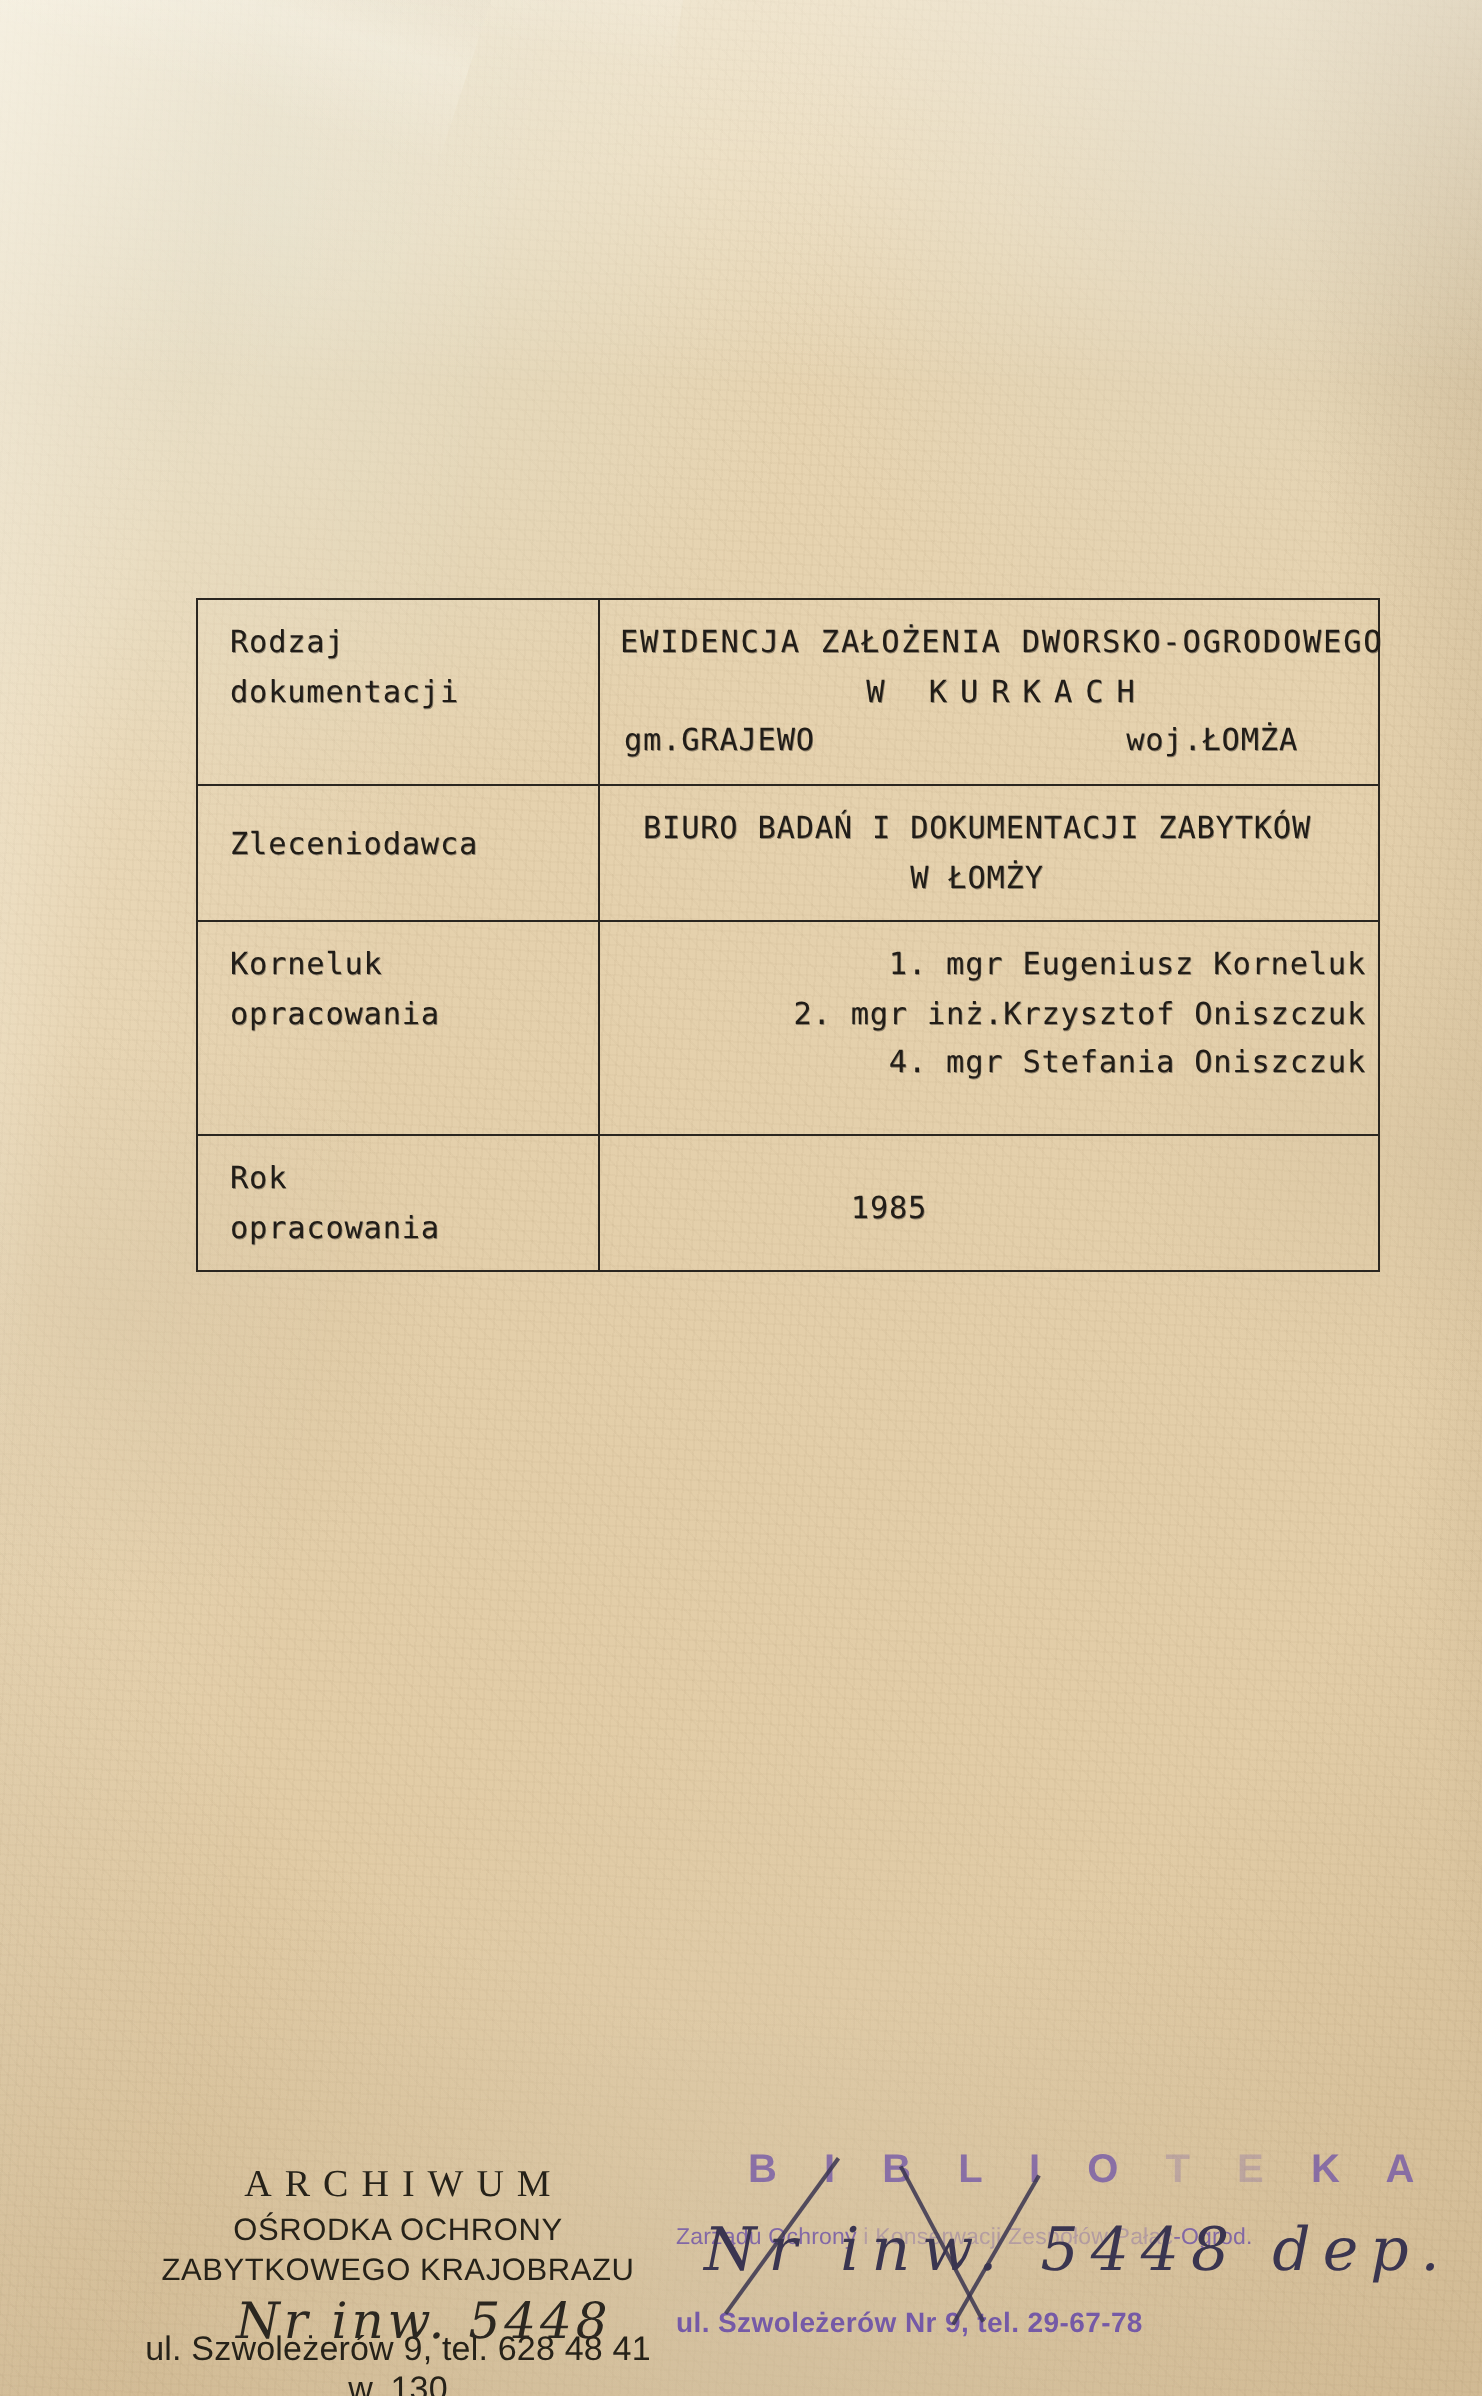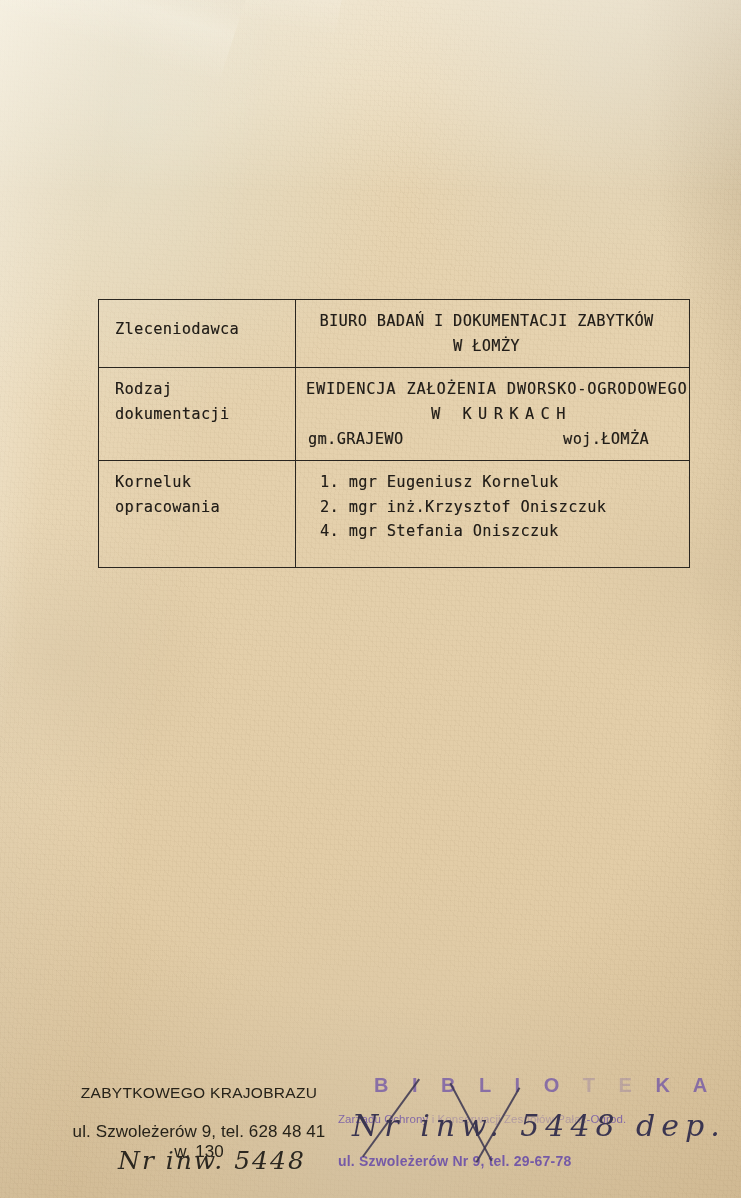--- a/index.html
+++ b/index.html
@@ -68,21 +68,21 @@
   .lbl {
     padding: 9px 0 9px 16px;
     line-height: 1.62;
     white-space: nowrap;
   }
   .val {
     padding: 9px 6px 9px 10px;
     line-height: 1.62;
   }
   .val-center { text-align: center; }
-  .authors { padding-left: 24px; }
+  .authors { padding-left: 24px; text-align: right; }
   .authors div { white-space: nowrap; }
   .overflow-title {
     white-space: nowrap;
     position: relative;
     z-index: 3;
     letter-spacing: 0.9px;
   }
   .spaced { letter-spacing: 6.5px; }
   .split-line {
     display: flex;
@@ -192,74 +192,87 @@
 <div id="page">
 
   <div id="paper-shading"></div>
   <div class="crease" style="left:-10px; top:10px; width:150px; height:240px; transform:rotate(-72deg); transform-origin:left top; opacity:.5;"></div>
   <div class="crease" style="left:40px; top:-20px; width:110px; height:300px; transform:rotate(-79deg); transform-origin:left top; opacity:.35;"></div>
 
   <table id="record-table">
 
     <tbody>
         <tr>
-      <td>
-        <div class="lbl ink" style="padding-top:17px;padding-bottom:17px;">Zleceniodawca</div>
-      </td>
-      <td colspan="2">
-        <div class="val ink val-center" style="padding-right:22px;">
-          <div>BIURO BADAŃ I DOKUMENTACJI ZABYTKÓW</div>
-          <div>W ŁOMŻY</div>
-        </div>
-      </td>
-    </tr>
-
-    <tr>
       <td style="width:200px;">
         <div class="lbl ink">
           <div>Rodzaj</div>
           <div>dokumentacji</div>
         </div>
       </td>
       <td colspan="2">
         <div class="val ink">
           <div class="overflow-title">EWIDENCJA ZAŁOŻENIA DWORSKO-OGRODOWEGO</div>
           <div class="val-center spaced" style="padding-left:14px;">W KURKACH</div>
           <div class="split-line">
             <span>gm.GRAJEWO</span>
             <span>woj.ŁOMŻA</span>
           </div>
         </div>
       </td>
     </tr>
 
     <tr>
       <td>
+        <div class="lbl ink" style="padding-top:17px;padding-bottom:17px;">Zleceniodawca</div>
+      </td>
+      <td colspan="2">
+        <div class="val ink val-center" style="padding-right:22px;">
+          <div>BIURO BADAŃ I DOKUMENTACJI ZABYTKÓW</div>
+          <div>W ŁOMŻY</div>
+        </div>
+      </td>
+    </tr>
+
+    <tr>
+      <td>
         <div class="lbl ink">
           <div>Korneluk</div>
           <div>opracowania</div>
         </div>
       </td>
       <td colspan="2">
         <div class="val ink authors">
           <div>1. mgr Eugeniusz Korneluk</div>
           <div>2. mgr inż.Krzysztof Oniszczuk</div>
           <div>4. mgr Stefania Oniszczuk</div>
           <div style="height:14px;">&nbsp;</div>
         </div>
       </td>
     </tr>
 
 
+    <tr>
+      <td>
+        <div class="lbl ink">
+          <div>Rok</div>
+          <div>opracowania</div>
+        </div>
+      </td>
+      <td colspan="2">
+        <div class="val ink val-center" style="padding-top:24px;padding-right:110px;">1985</div>
+      </td>
+    </tr>
 
 
   </tbody>
     </table>
 
   <div id="archive-stamp">
+    <div class="l1">ARCHIWUM</div>
+    <div class="l2">OŚRODKA OCHRONY</div>
     <div class="l3">ZABYTKOWEGO KRAJOBRAZU</div>
     <div class="l4">ul. Szwoleżerów 9, tel. 628 48 41 w. 130</div>
   </div>
 
   <div class="hand" id="hand-archive">Nr inw. 5448</div>
 
   <div id="library-stamp">
     <div class="ls1">
       <span>B I B L I O</span><span class="worn"> T E </span><span>K A</span>
     </div>

